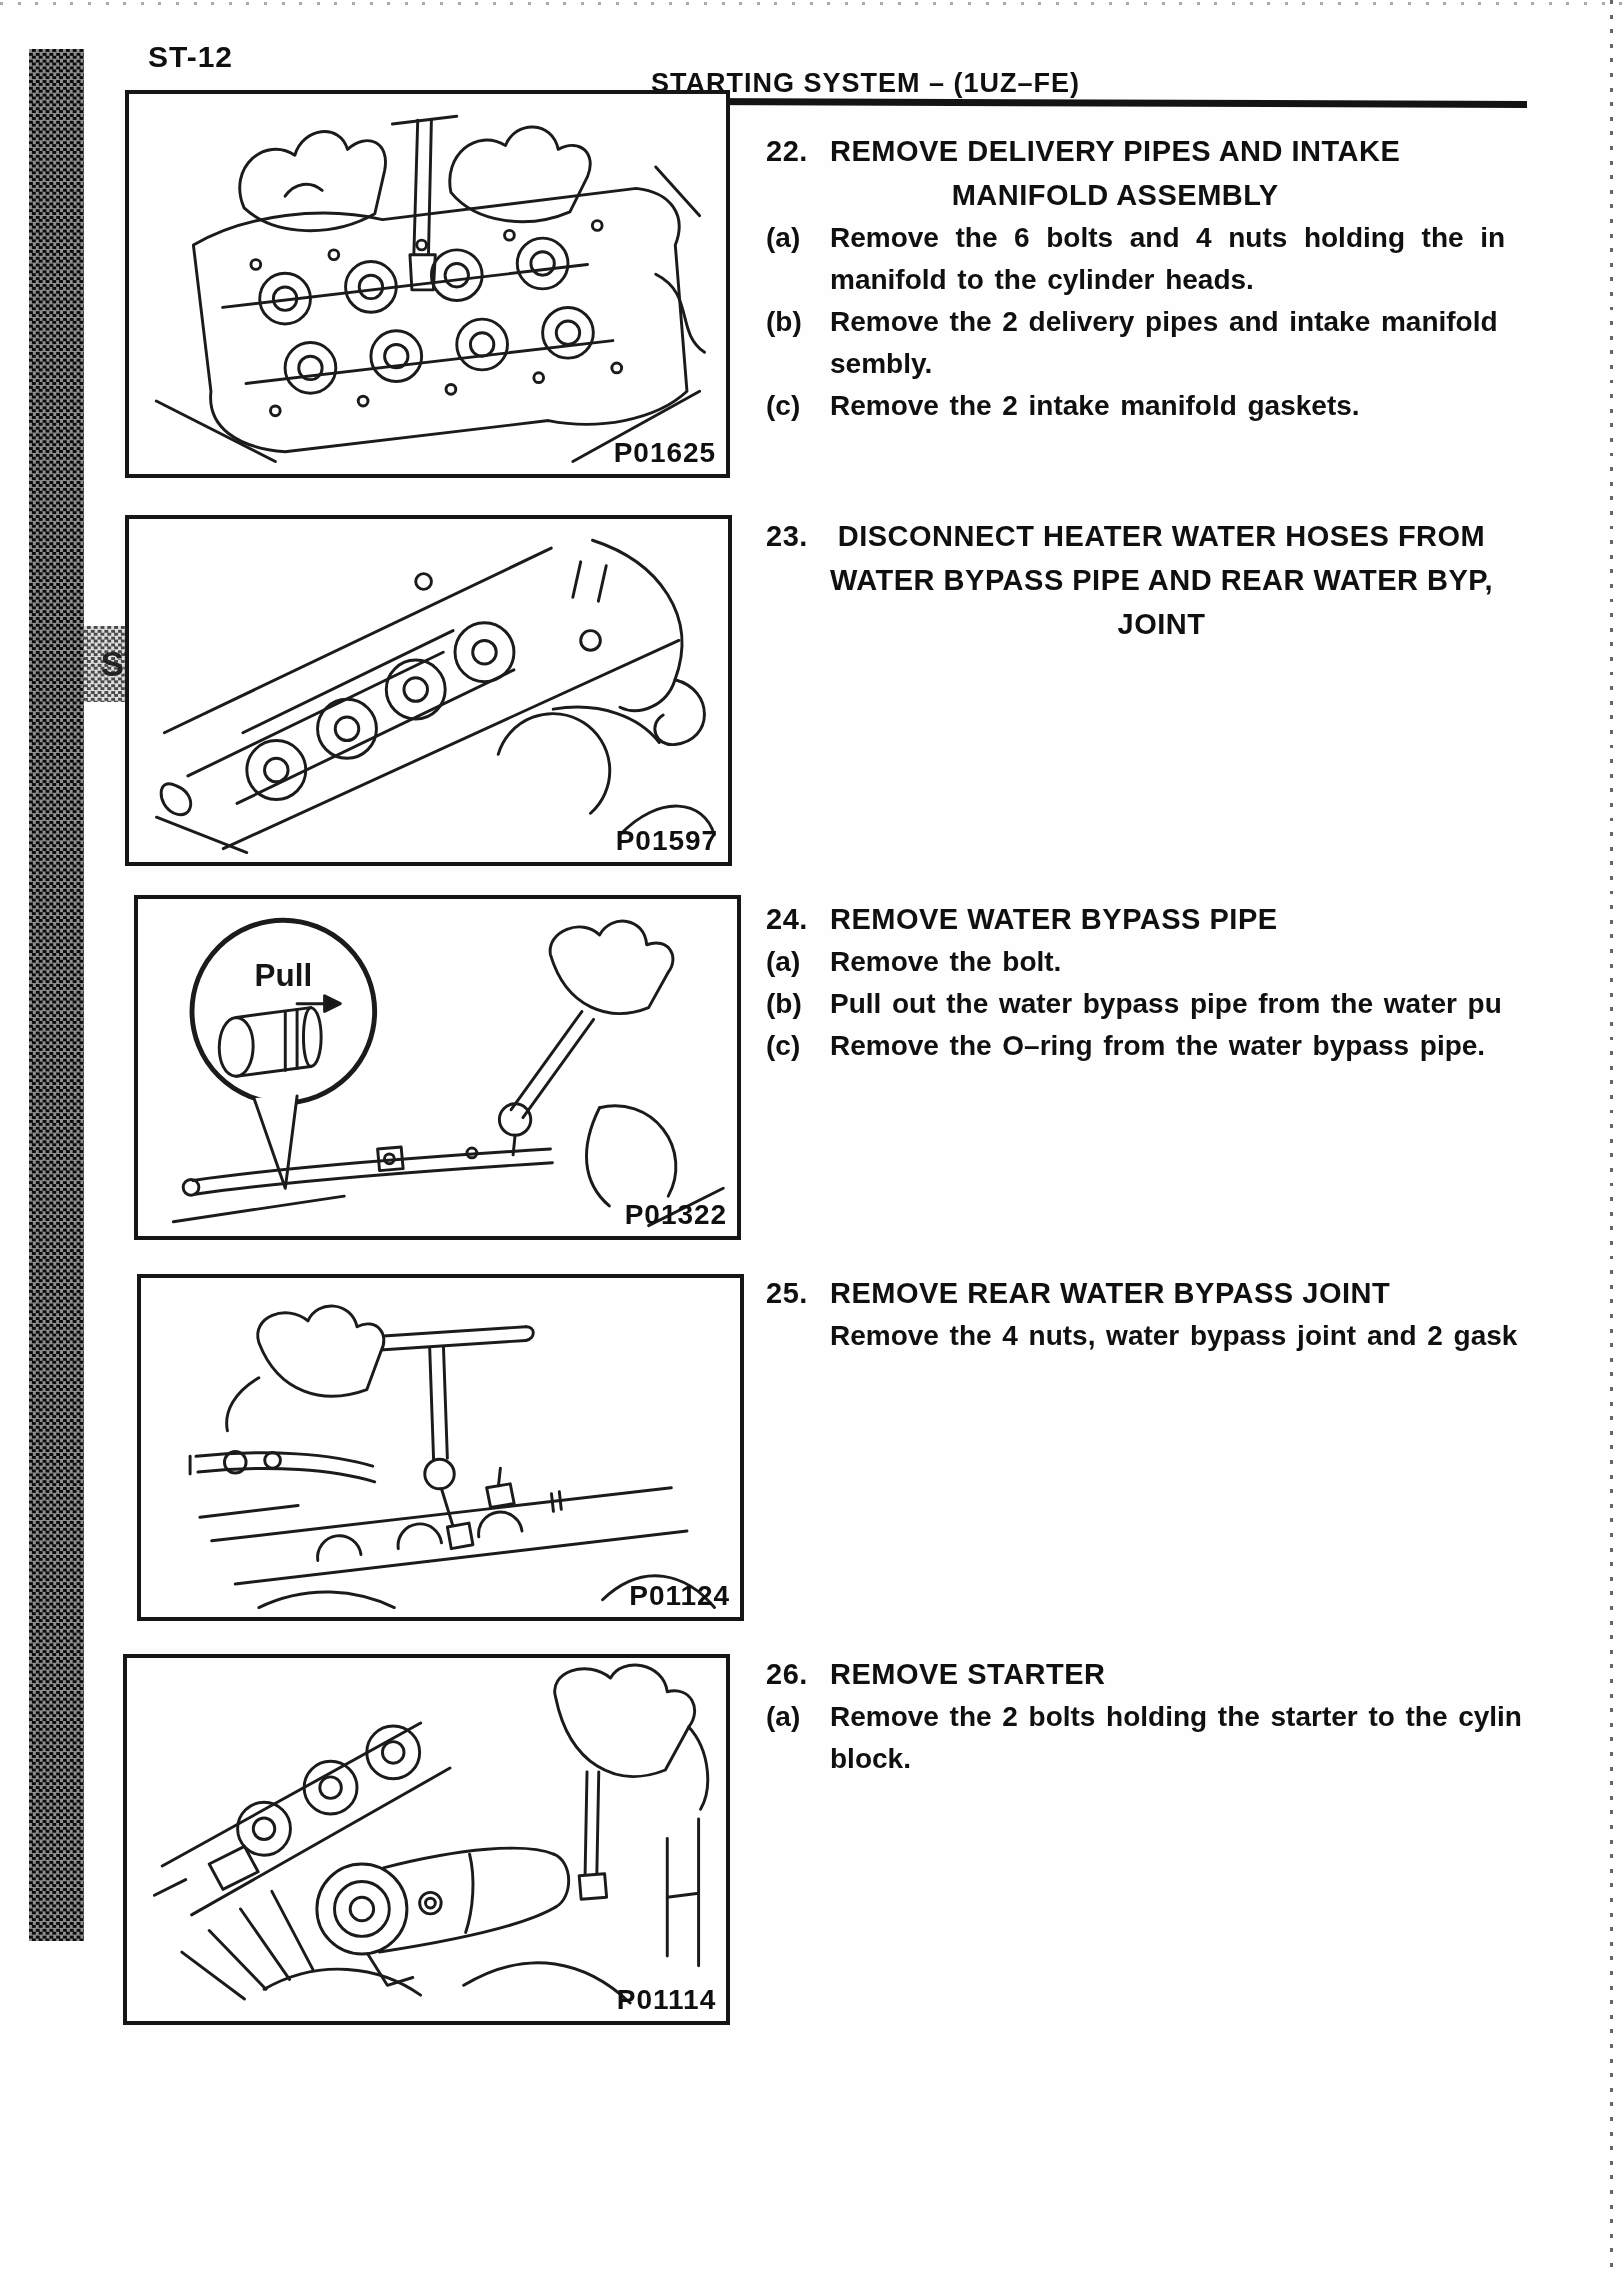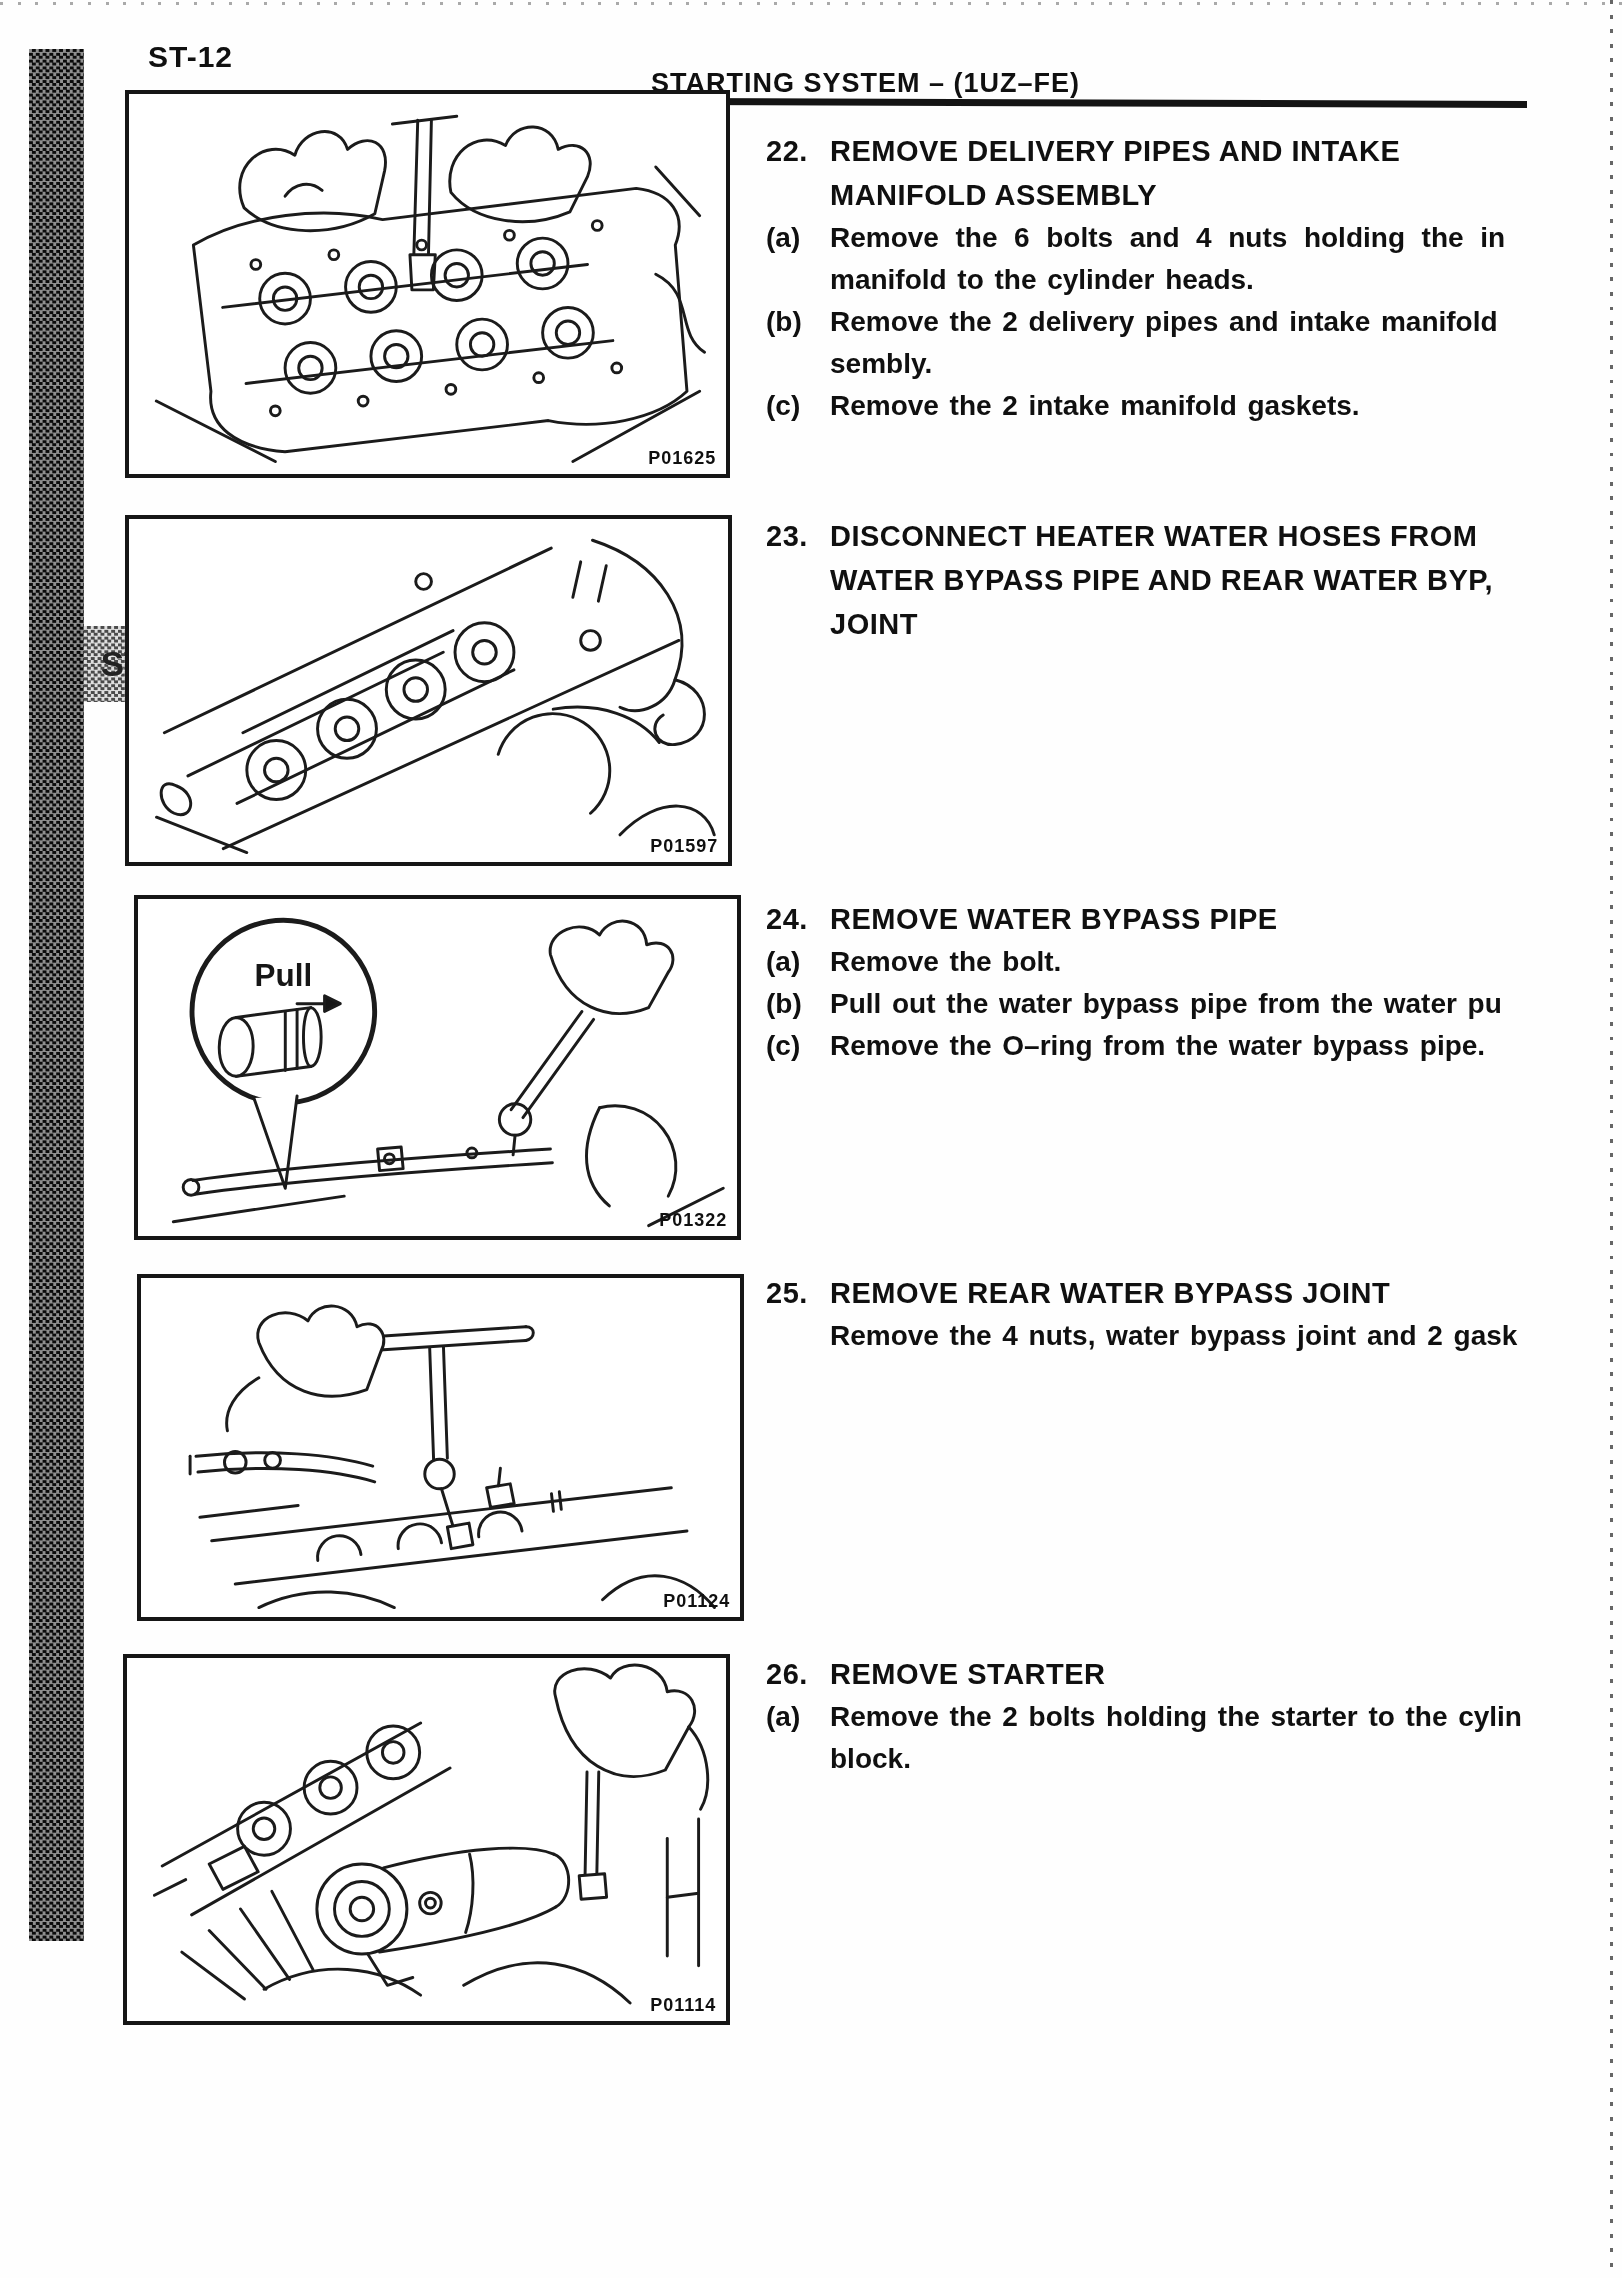--- a/index.html
+++ b/index.html
@@ -19,28 +19,28 @@
     background:repeating-conic-gradient(#4a4a4a 0% 25%,#dedede 0% 50%) 0 0/6.8px 6.8px;
     display:flex;align-items:center;justify-content:center;
     font-size:35px;font-weight:700;color:#222;text-shadow:1px 1px 0 rgba(255,255,255,.55);}
   
   .page-num{position:absolute;left:148px;top:40px;font-size:30px;font-weight:700;letter-spacing:1px;text-align:center;}
   .header-title{position:absolute;left:651px;top:68px;font-size:27px;font-weight:700;letter-spacing:1px;white-space:nowrap;}
   .header-rule{position:absolute;left:388px;top:99px;width:1139px;height:6.8px;background:#141414;transform:rotate(.2deg);}
   
   .figure{position:absolute;border:4.9px solid #161616;background:#fff;}
   .figure svg{display:block;width:100%;height:100%;}
-  .fig-id{position:absolute;right:9.8px;bottom:4.9px;font-size:18px;font-weight:700;letter-spacing:1px;}
+  .fig-id{position:absolute;right:9.8px;bottom:4.9px;font-size:28px;font-weight:700;letter-spacing:1px;}
   .lineart{fill:none;stroke:#1b1b1b;stroke-width:3;stroke-linecap:round;stroke-linejoin:round;}
   .fillwhite{fill:#fff;}
   
   .text-block{position:absolute;left:766px;width:878px;}
   .sec-row{display:flex;font-weight:700;font-size:29px;line-height:44px;letter-spacing:0.5px;}
   .sec-num{width:64px;flex:none;}
-  .sec-heading div{white-space:nowrap;}
+  .sec-heading div{white-space:nowrap;text-align:center;}
   .step{display:flex;font-weight:600;font-size:28px;line-height:42px;}
   .step-label{width:64px;flex:none;}
   .step-text div{white-space:nowrap;word-spacing:2.9px;}
 </style>
 </head>
 <body>
 
 <div class="page">
   <div class="edge-top"></div>
   <div class="edge-right"></div>

